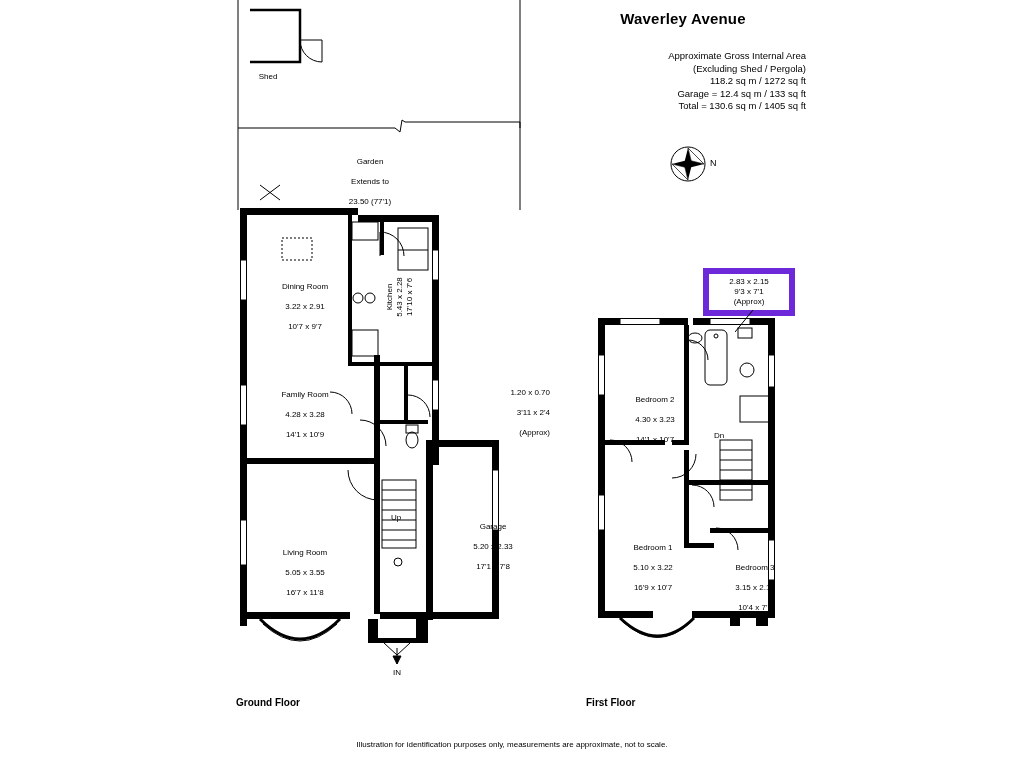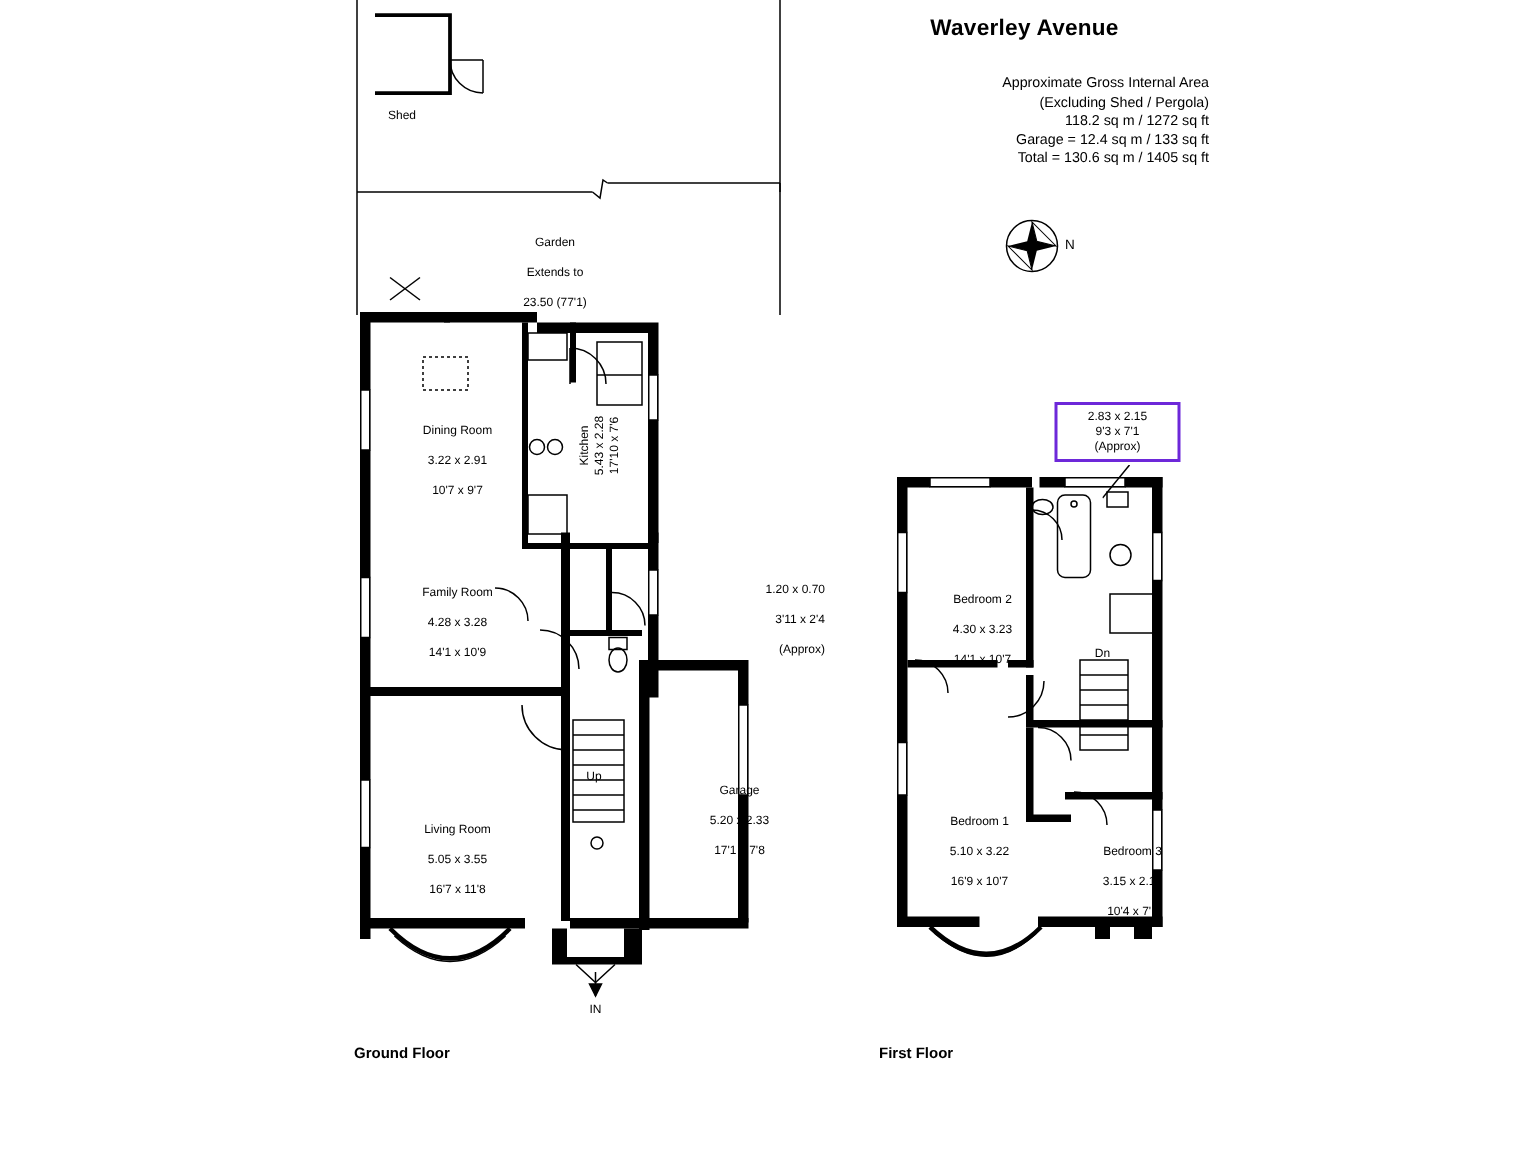--- a/index.html
+++ b/index.html
@@ -22,21 +22,21 @@
   .lbl{
     font-size:8px;line-height:10px;text-align:center;white-space:pre-line;
   }
   .floor-label{font-size:10px;font-weight:bold;}
   .footer{
     font-size:8px;line-height:10.5px;text-align:center;width:100%;
   }
   svg{display:block;}
   .compass-n{font-size:9px;}
   .box-approx{
-    position:absolute;border:2px solid #6d28d9;background:#fff;
+    position:absolute;border:6px solid #6d28d9;background:#fff;
     font-size:8px;line-height:10px;text-align:center;padding:3px 5px;
   }
 </style>
 </head>
 <body>
 
 <div class="abs title" style="left:560px;top:10px;width:246px;">Waverley Avenue</div>
 
 <div class="abs area-block" style="left:560px;top:50px;width:246px;text-align:right;">
   <div>Approximate Gross Internal Area</div>
@@ -354,18 +354,19 @@
   <div>5.10 x 3.22</div>
   <div>16'9 x 10'7</div>
 </div>
 
 <div class="abs lbl" style="left:700px;top:553px;width:110px;">
   <div>Bedroom 3</div>
   <div>3.15 x 2.16</div>
   <div>10'4 x 7'1</div>
 </div>
 
-<div class="abs lbl" style="left:707px;top:431px;width:24px;margin-left:16px;">Dn</div>
+<div class="abs lbl" style="left:707px;top:431px;width:24px;">Dn</div>
 
 <div class="abs floor-label" style="left:586px;top:697px;text-align:right;">First Floor</div>
 
 <div class="abs footer" style="left:0;top:740px;">
+  <div>Illustration for identification purposes only, measurements are approximate, not to scale.</div>
 </div>
 
 </body></html>

